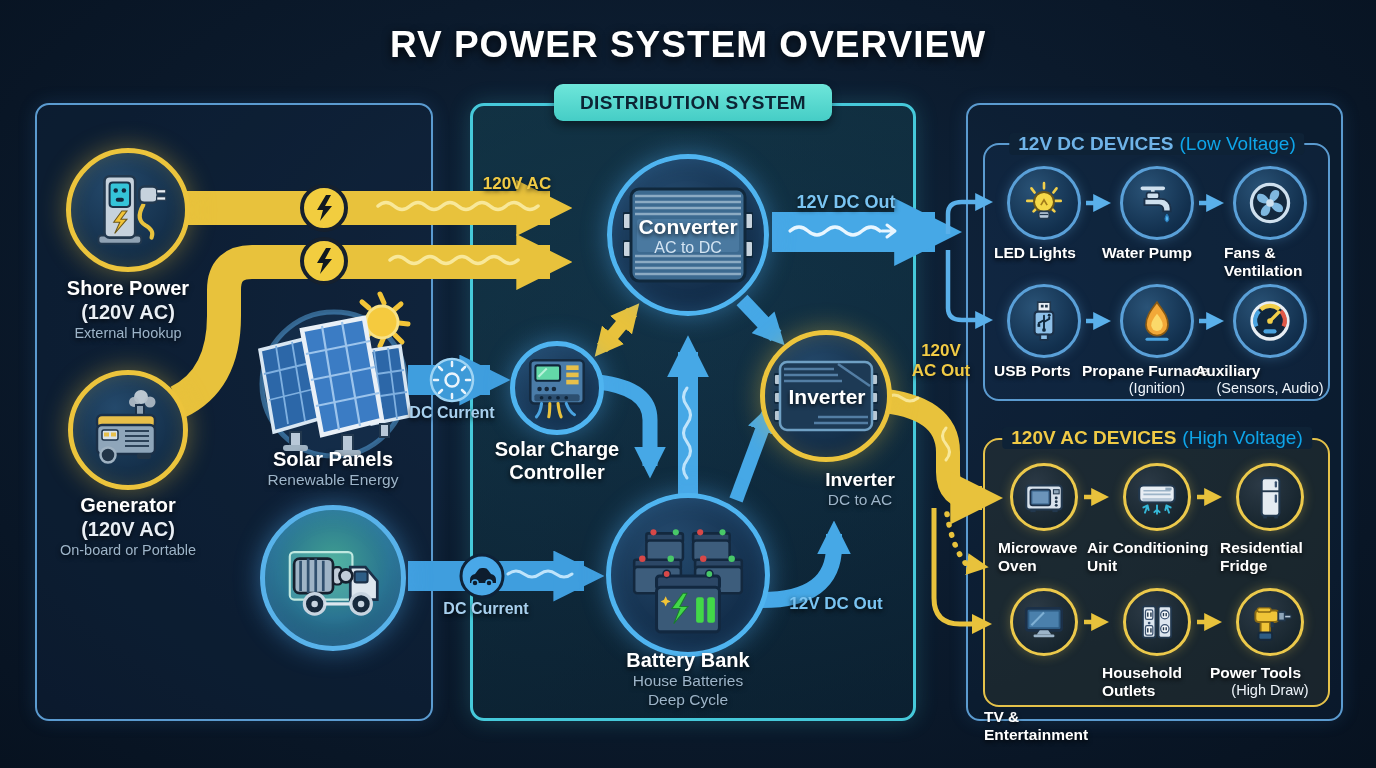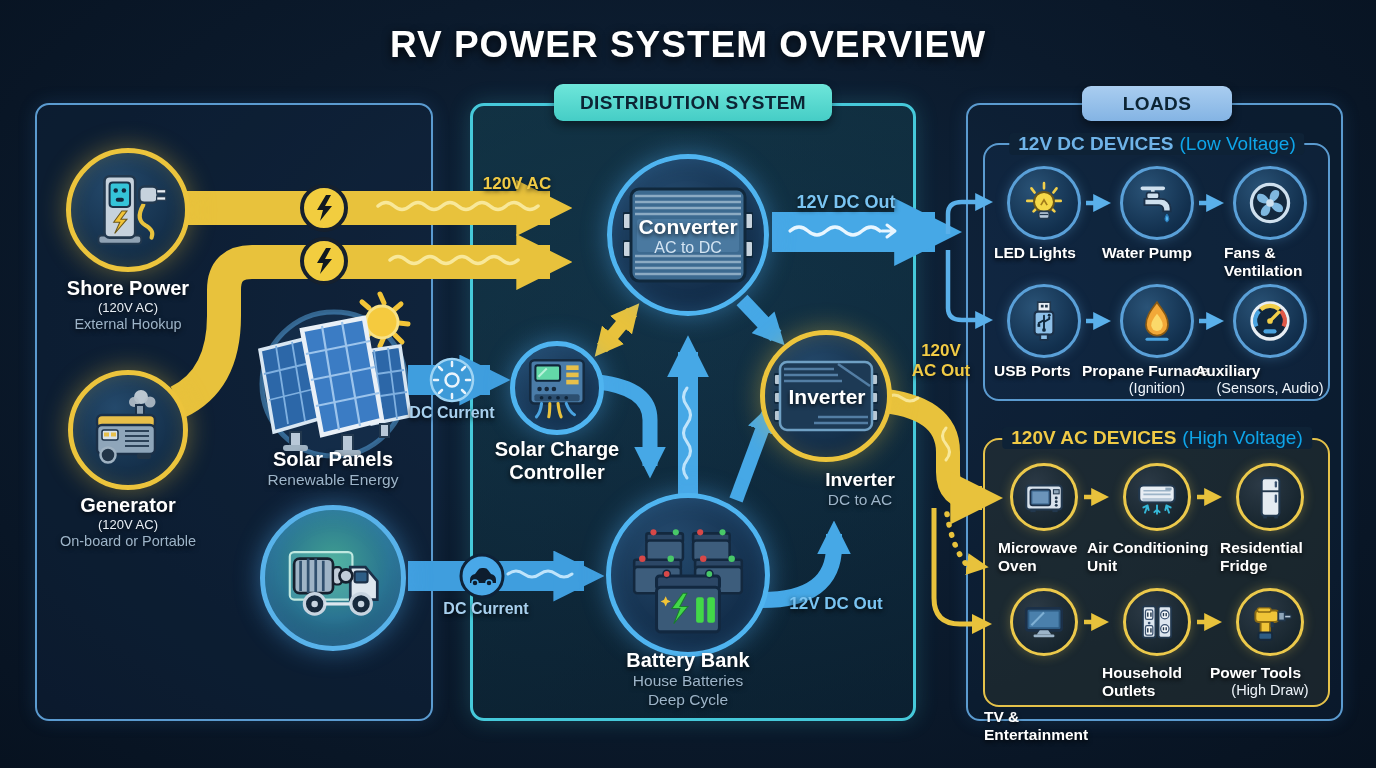--- a/index.html
+++ b/index.html
@@ -29,21 +29,21 @@
   .bt-main-ac{color:#f0ca45;font-weight:800;}
   .bt-sub{color:#0ea5e9;font-weight:500;margin-left:6px;}
   .node{border-radius:50%;box-sizing:border-box;display:flex;align-items:center;justify-content:center;}
   .glow-b{box-shadow:0 0 26px rgba(80,170,240,.45), inset 0 0 20px rgba(80,170,240,.25);}
   .glow-y{box-shadow:0 0 26px rgba(236,196,60,.40), inset 0 0 18px rgba(236,196,60,.18);}
   .n-blue{border:5px solid #4fb4f0;background:radial-gradient(circle at 38% 30%, #244a6e 0%, #122c48 70%, #0d2238 100%);}
   .n-yellow{border:5px solid #ecc43c;background:radial-gradient(circle at 38% 30%, #24496b 0%, #122c46 72%, #0d2136 100%);}
   .n-alt{border:5px solid #58b2ea;background:radial-gradient(circle at 50% 38%, #3f9e90 0%, #2a7492 52%, #173c5c 100%);}
   .lbl{text-align:center;line-height:1.22;text-shadow:0 2px 5px rgba(0,0,0,.75);}
   .lbl .l1{font-size:20px;font-weight:800;color:#fff;white-space:nowrap;}
-  .lbl .l2{font-size:13px;font-weight:400;color:#e9eff5;white-space:nowrap;}
+  .lbl .l2{font-size:20px;font-weight:700;color:#e9eff5;white-space:nowrap;}
   .lbl .l3{font-size:14.5px;font-weight:400;color:#9db4c8;white-space:nowrap;}
   .flow{font-weight:800;text-shadow:0 2px 5px rgba(0,0,0,.8);text-align:center;line-height:1.2;white-space:nowrap;}
   .flow-y{color:#f0ca45;}
   .flow-b{color:#7ac4f2;}
   .flow-w{color:#a8d0ee;}
   .dev{border-radius:50%;box-sizing:border-box;display:flex;align-items:center;justify-content:center;}
   .dev-dc{width:74px;height:74px;border:3px solid #5aa0d8;background:radial-gradient(circle at 36% 30%, #2a5377 0%, #12304e 68%, #0d2440 100%);box-shadow:0 0 12px rgba(90,160,216,.35);}
   .dev-ac{width:68px;height:68px;border:3px solid #ecc94b;background:radial-gradient(circle at 36% 30%, #2c3a46 0%, #18262f 70%, #121d26 100%);box-shadow:0 0 12px rgba(236,201,75,.30);}
   .dev-lbl{text-align:left;line-height:1.13;font-size:15.5px;font-weight:800;color:#fff;text-shadow:0 2px 4px rgba(0,0,0,.8);}
   .dev-sub{font-size:14.5px;font-weight:400;color:#eef4fa;white-space:nowrap;}
@@ -57,21 +57,20 @@
 </head>
 <body>
 
 <div id="canvas">
 
   <div class="abs panel p-src"></div>
   <div class="abs panel p-dist"></div>
   <div class="abs panel p-loads"></div>
 
   <div class="abs pill pill-dist">DISTRIBUTION SYSTEM</div>
-  <div class="abs pill pill-loads">LOADS</div>
 
   <div class="abs inner-box box-dc"></div>
   <div class="abs inner-box box-ac"></div>
   <div class="abs ctr box-title" style="left:1157px;top:144px;">
     <span class="bt-main-dc">12V DC DEVICES</span><span class="bt-sub">(Low Voltage)</span>
   </div>
   <div class="abs ctr box-title" style="left:1157px;top:438px;">
     <span class="bt-main-ac">120V AC DEVICES</span><span class="bt-sub">(High Voltage)</span>
   </div>
 

